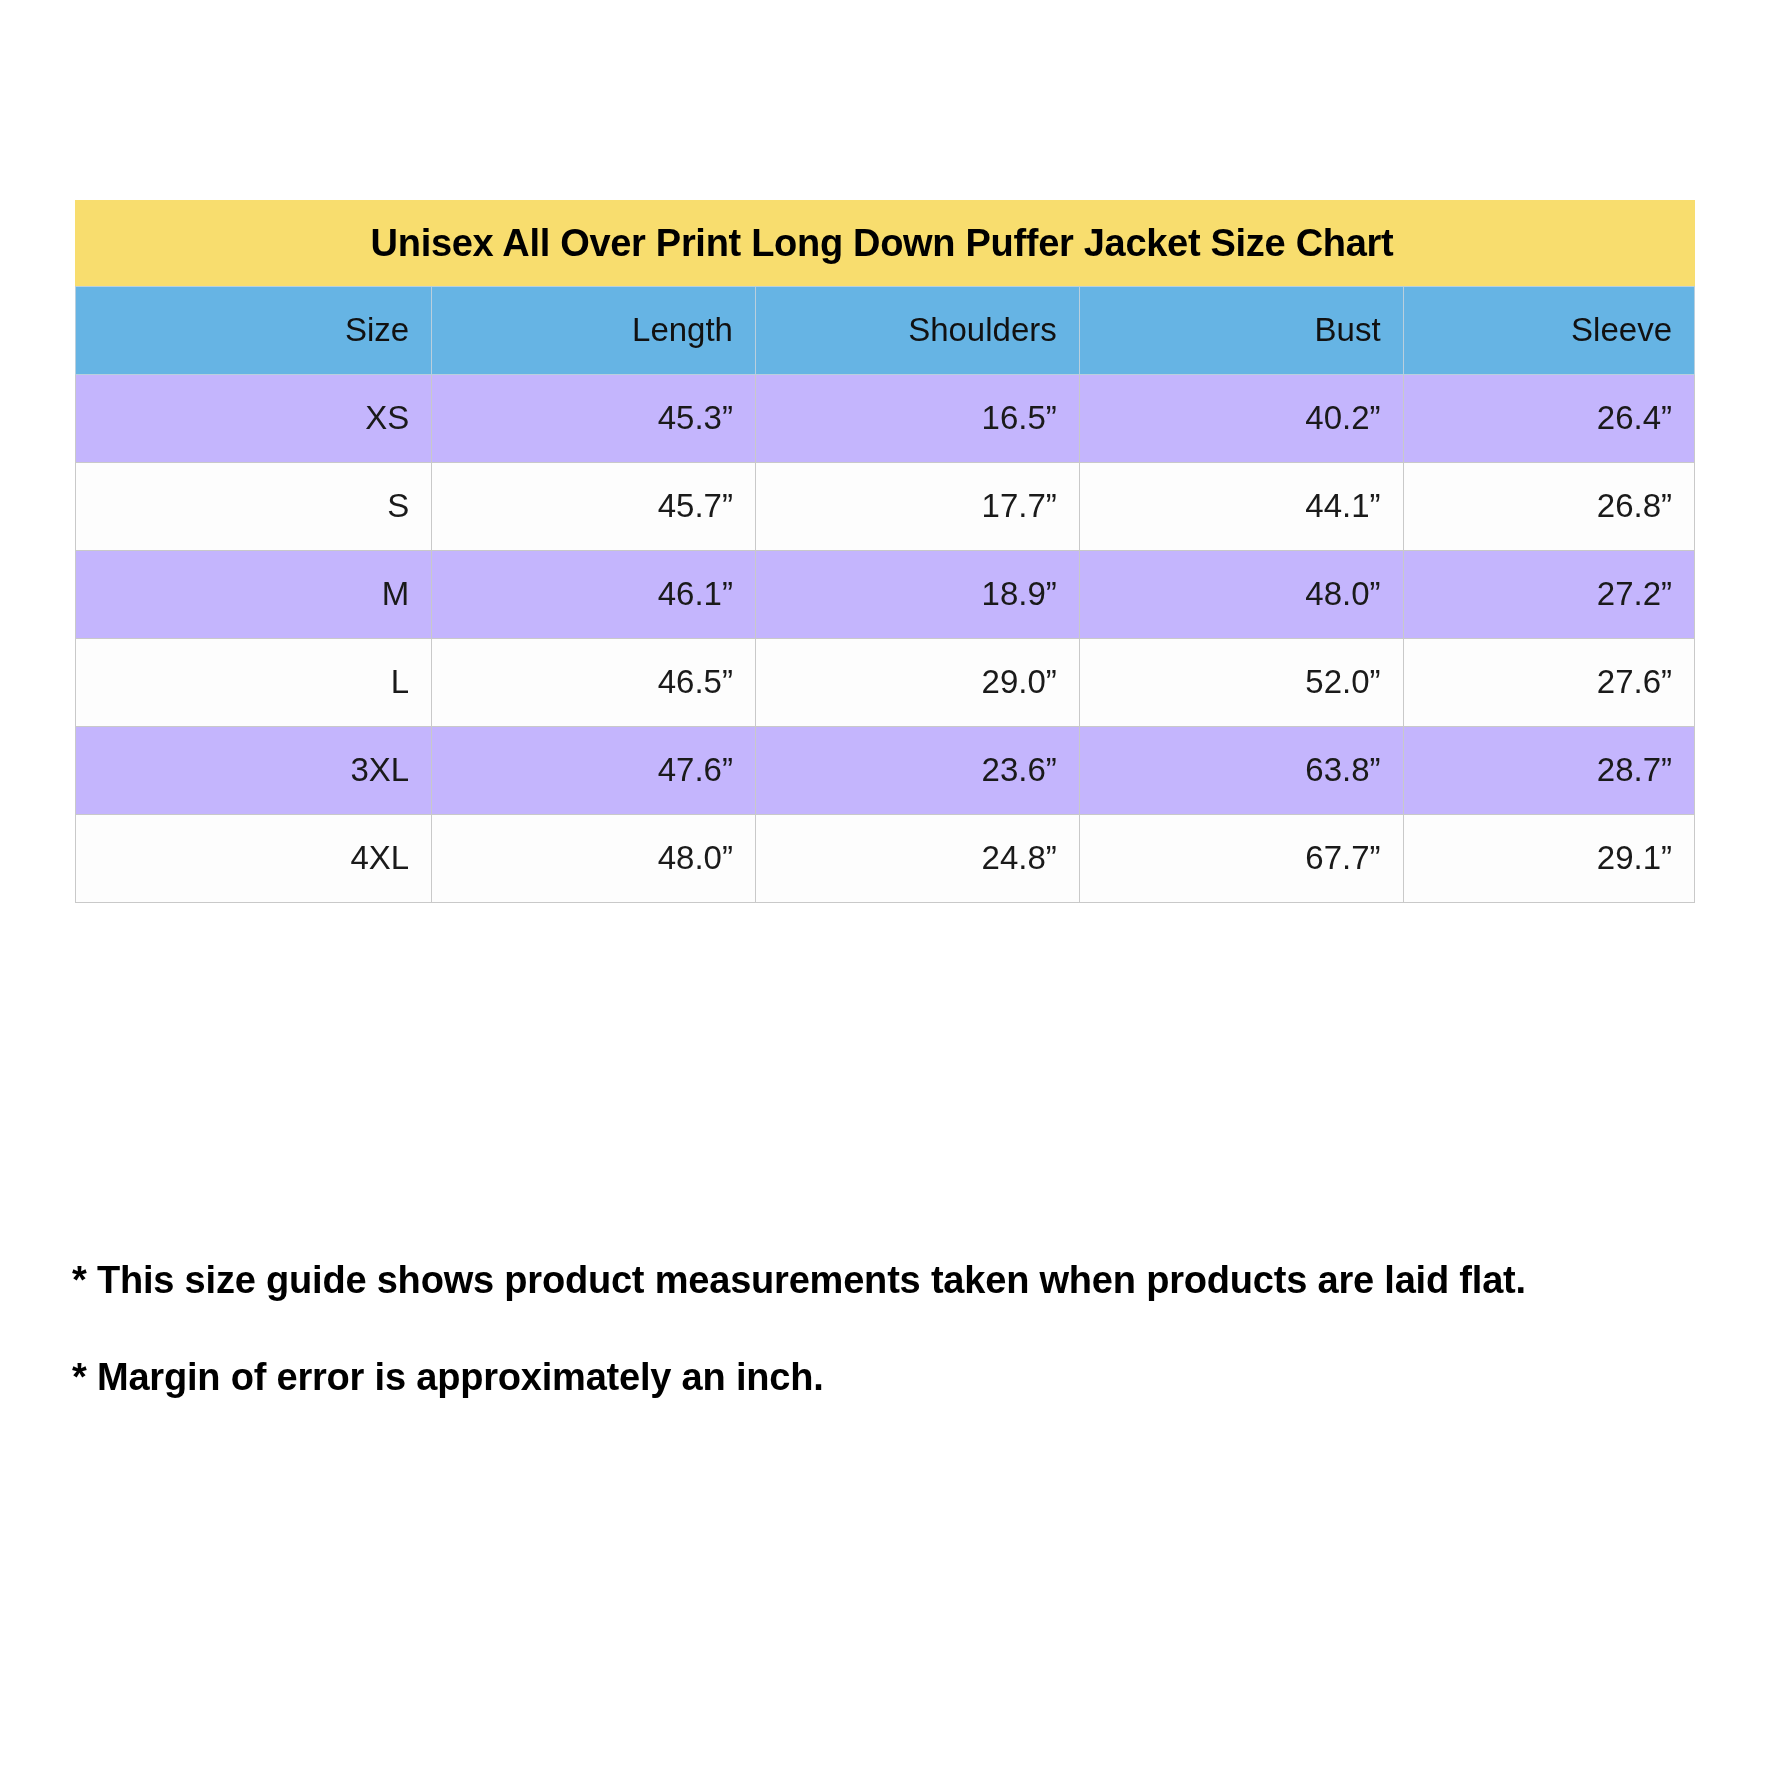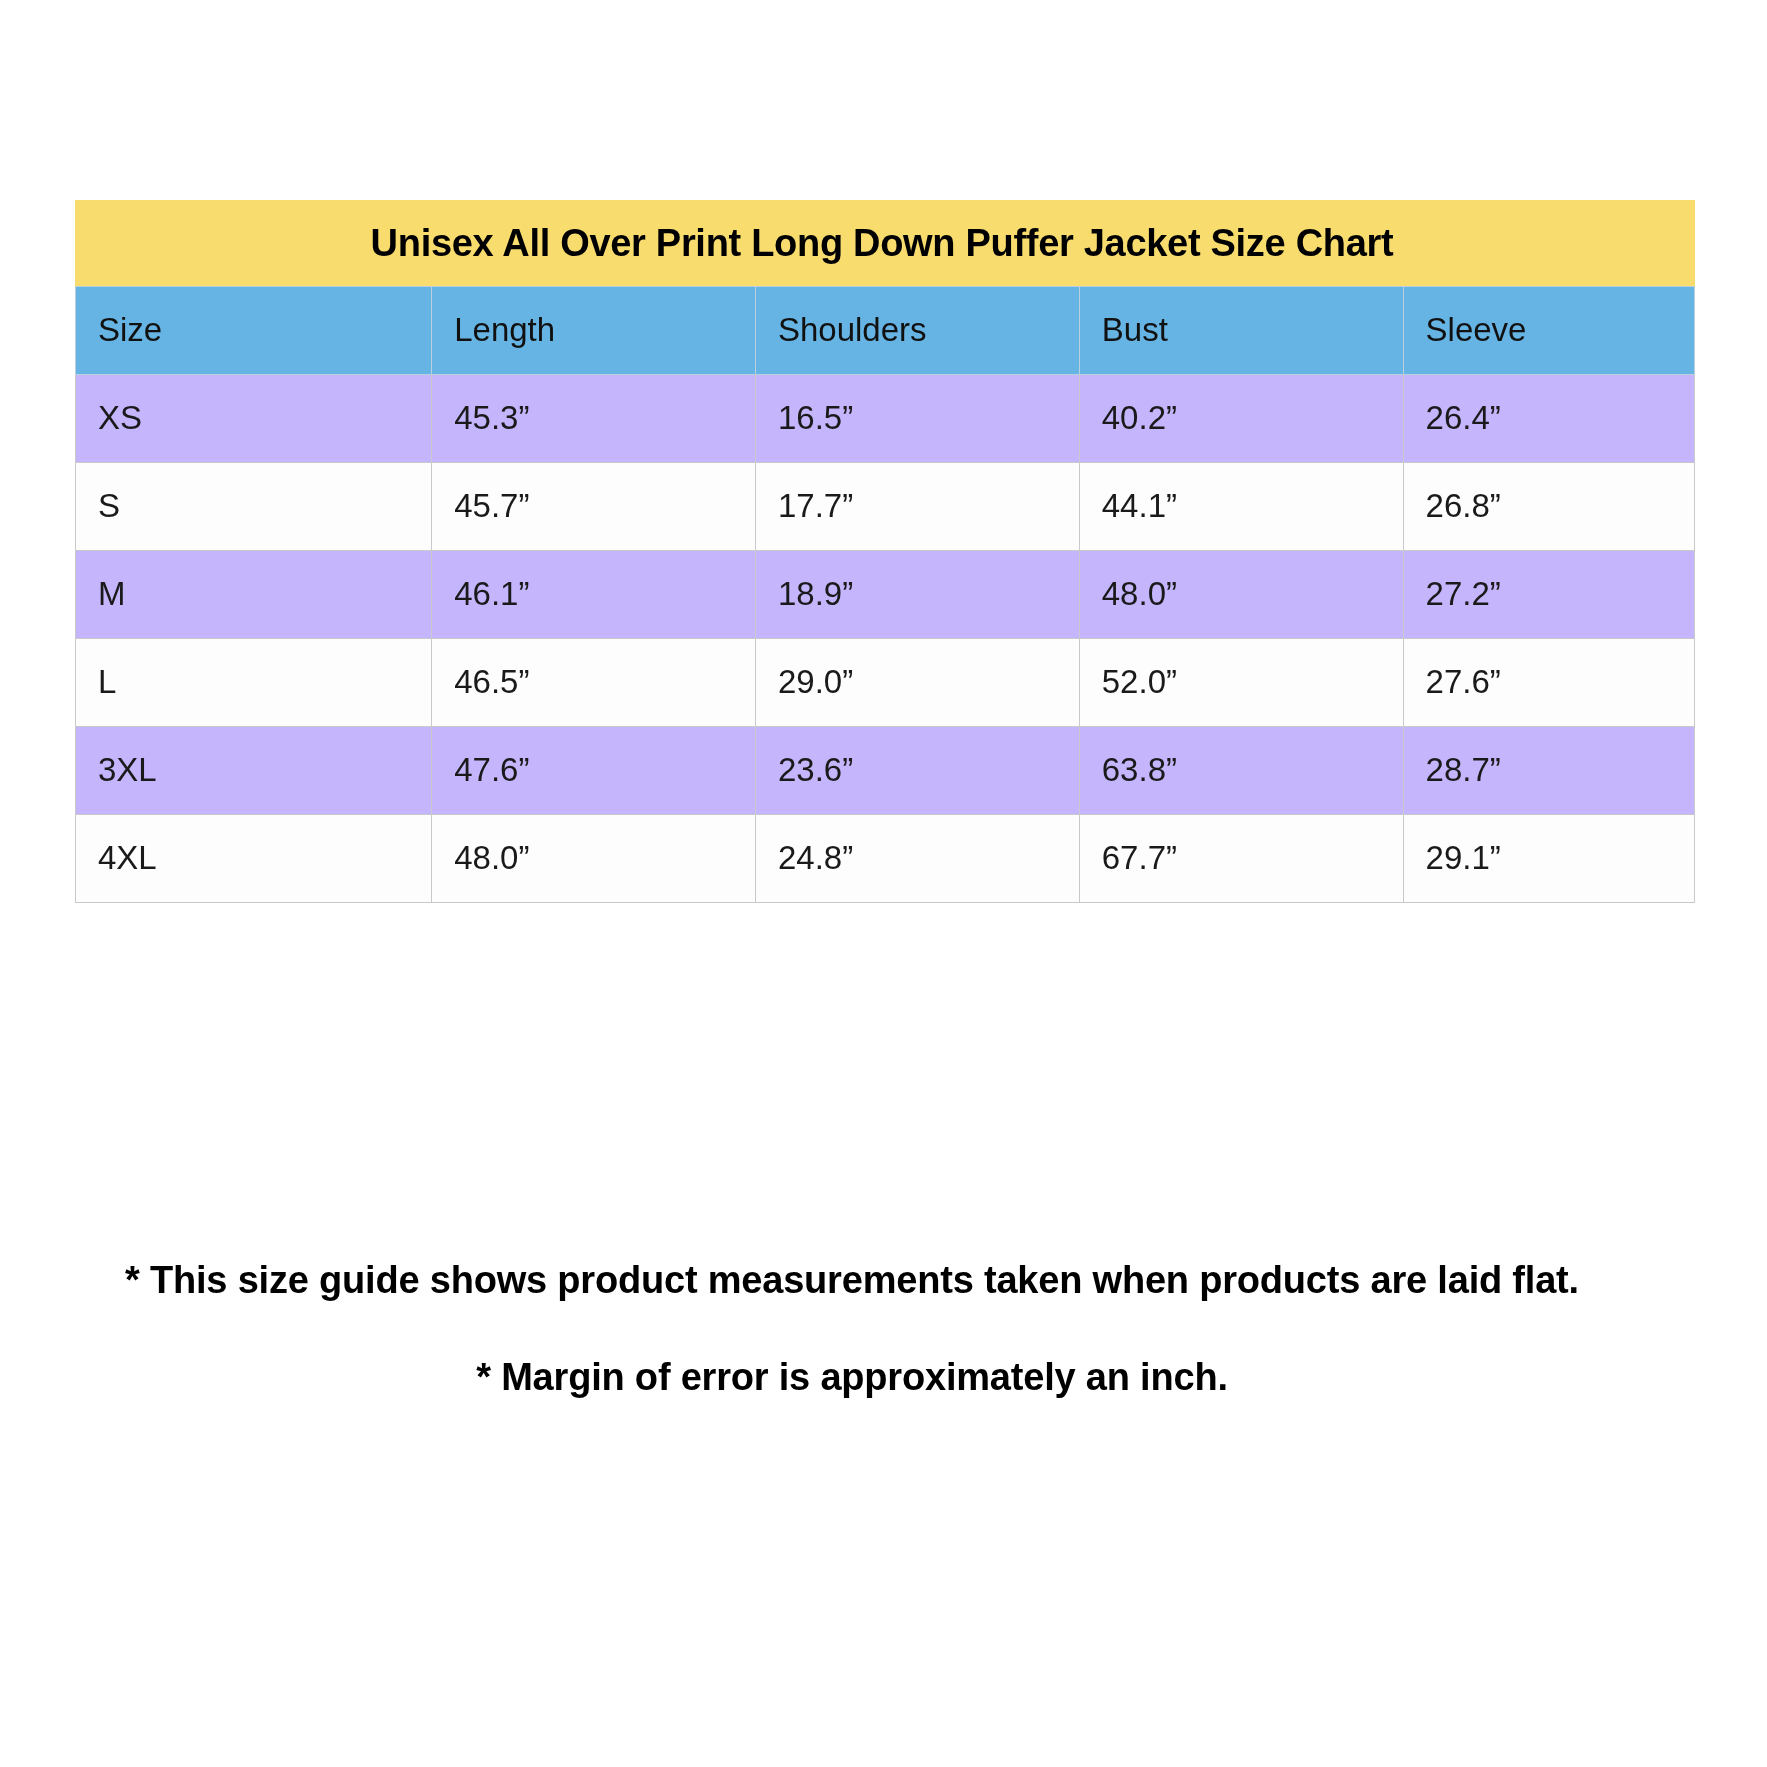--- a/index.html
+++ b/index.html
@@ -40,21 +40,21 @@
     line-height: 1.05;
   }
   table.size-table {
     border-collapse: collapse;
     width: 100%;
     table-layout: fixed;
   }
   table.size-table th,
   table.size-table td {
     border: 1px solid #c9c9c9;
-    text-align: left;
+    text-align: right;
     padding: 18px 22px;
     font-size: 33px;
     color: #1a1a1a;
     font-weight: normal;
     box-sizing: border-box;
     height: 88px;
     vertical-align: middle;
   }
   table.size-table thead th {
     background: #66b4e4;
@@ -73,21 +73,20 @@
   col.c1 { width: 20%; }
   col.c2 { width: 20%; }
   col.c3 { width: 20%; }
   col.c4 { width: 18%; }
 
   .notes {
     position: absolute;
     left: 72px;
     top: 1255px;
     width: 1560px;
-    text-align: center;
   }
   .note {
     font-size: 38px;
     font-weight: bold;
     line-height: 1.35;
     letter-spacing: -0.2px;
     color: #000;
     margin-bottom: 46px;
   }
 </style>

